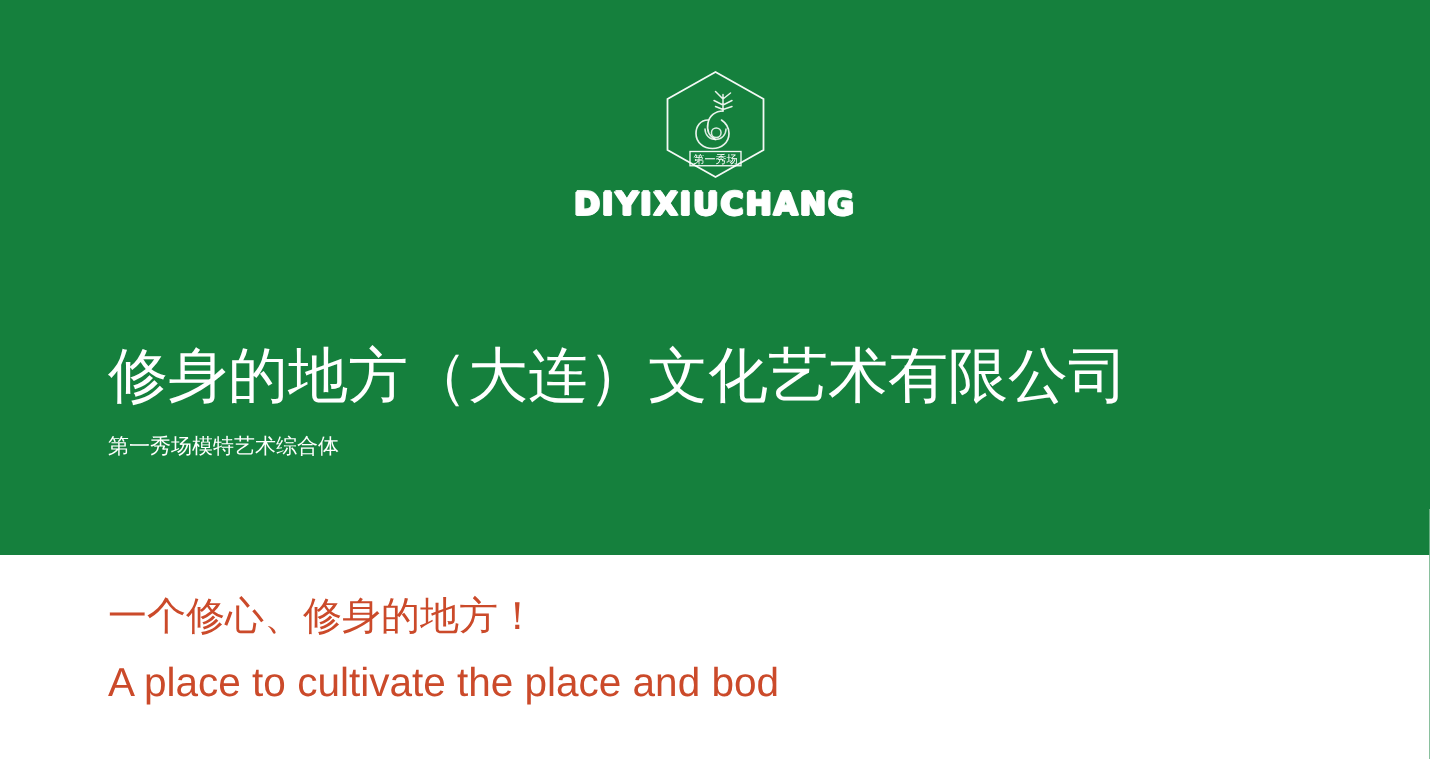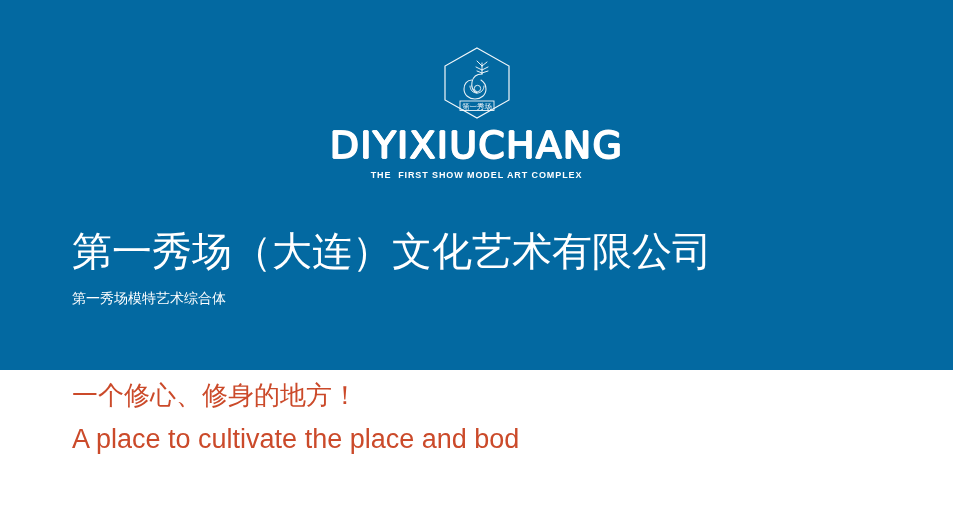--- a/index.html
+++ b/index.html
@@ -15,42 +15,42 @@
     position: relative;
   }
 
   
   #hero-banner {
     position: absolute;
     left: 0;
     top: 0;
     width: 953px;
     height: 370px;
-    background: #0369a1;
+    background: #15803d;
     overflow: hidden;
   }
 
   
   #logo-lockup {
     position: absolute;
     left: 0;
     top: 46px;
     width: 953px;
     text-align: center;
   }
   #logo-mark {
     display: block;
     margin: 0 auto;
     width: 72px;
     height: 74px;
   }
   #wordmark {
     margin-top: 6px;
-    font-size: 38px;
-    font-weight: normal;
+    font-size: 21px;
+    font-weight: bold;
     line-height: 1;
     letter-spacing: 1.2px;
     color: transparent;
     -webkit-text-stroke: 1px rgba(255,255,255,0.92);
     text-shadow:
       -1px 0 rgba(255,255,255,0.9),
        1px 0 rgba(255,255,255,0.9),
        0 -1px rgba(255,255,255,0.9),
        0  1px rgba(255,255,255,0.9);
     font-family: "DejaVu Sans", "Liberation Sans", sans-serif;
@@ -92,21 +92,21 @@
     line-height: 20px;
     color: #ffffff;
     font-family: "Liberation Sans", sans-serif;
     white-space: nowrap;
   }
 
   
   #slogan-block {
     position: absolute;
     left: 72px;
-    top: 376px;
+    top: 392px;
   }
   #slogan-cn {
     font-size: 26px;
     line-height: 38px;
     color: #cb4a2a;
     font-family: "DejaVu Sans", "Liberation Sans", sans-serif;
     white-space: nowrap;
   }
   #slogan-en {
     margin-top: 8px;
@@ -133,25 +133,24 @@
       <path d="M41,28 C36,28 32,31 31,36 C30,41 32,45 36,47" fill="none" stroke="#ffffff" stroke-width="1.1" stroke-linecap="round" opacity="0.9"></path>
       <path d="M31,34 C26,34 23,38 23,43 C23,49 28,53 34,53 C40,53 45,49 45,43 C45,39 43,36 40,34" fill="none" stroke="#ffffff" stroke-width="1.1" stroke-linecap="round" opacity="0.9"></path>
       <path d="M29,40 C29,44 32,47 36,47 C40,47 43,44 43,40" fill="none" stroke="#ffffff" stroke-width="1" stroke-linecap="round" opacity="0.85"></path>
       <circle cx="36.5" cy="42.5" r="3.2" fill="none" stroke="#ffffff" stroke-width="1" opacity="0.85"></circle>
 
       <rect x="19" y="55" width="34" height="9.5" fill="none" stroke="#ffffff" stroke-width="0.9" opacity="0.95"></rect>
       <text x="36" y="62.5" text-anchor="middle" font-size="7.4" font-family="DejaVu Sans, sans-serif" fill="#ffffff">第一秀场</text>
     </svg>
 
     <div id="wordmark">DIYIXIUCHANG</div>
-    <div id="wordmark-sub">THE  FIRST SHOW MODEL ART COMPLEX</div>
   </div>
 
   <div id="company-block">
-    <div id="company-name-cn">第一秀场（大连）文化艺术有限公司</div>
+    <div id="company-name-cn">修身的地方（大连）文化艺术有限公司</div>
     <div id="company-tagline-cn">第一秀场模特艺术综合体</div>
   </div>
 
 </div>
 
 <div id="slogan-block">
   <div id="slogan-cn">一个修心、修身的地方！</div>
   <div id="slogan-en">A place to cultivate the place and bod</div>
 </div>
 

